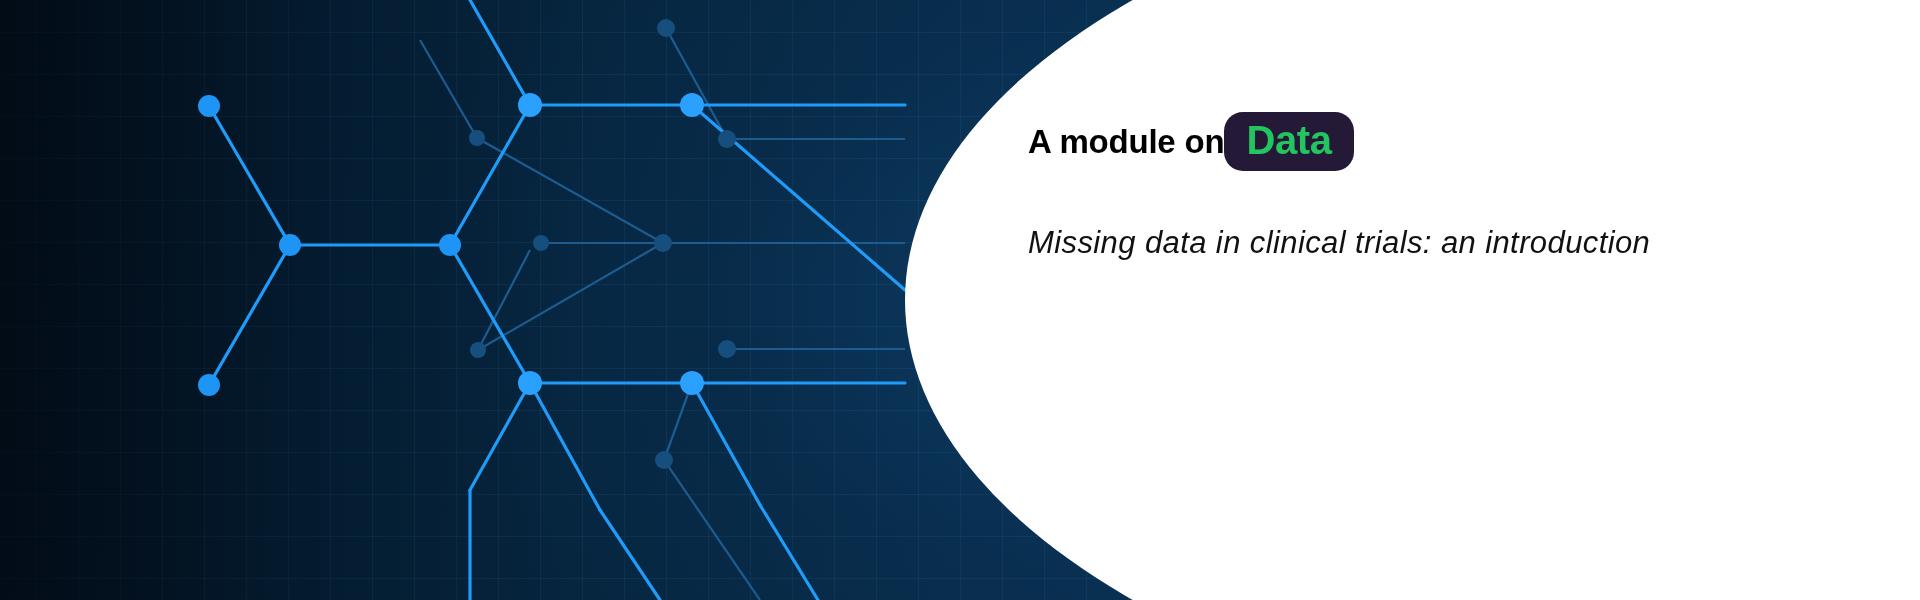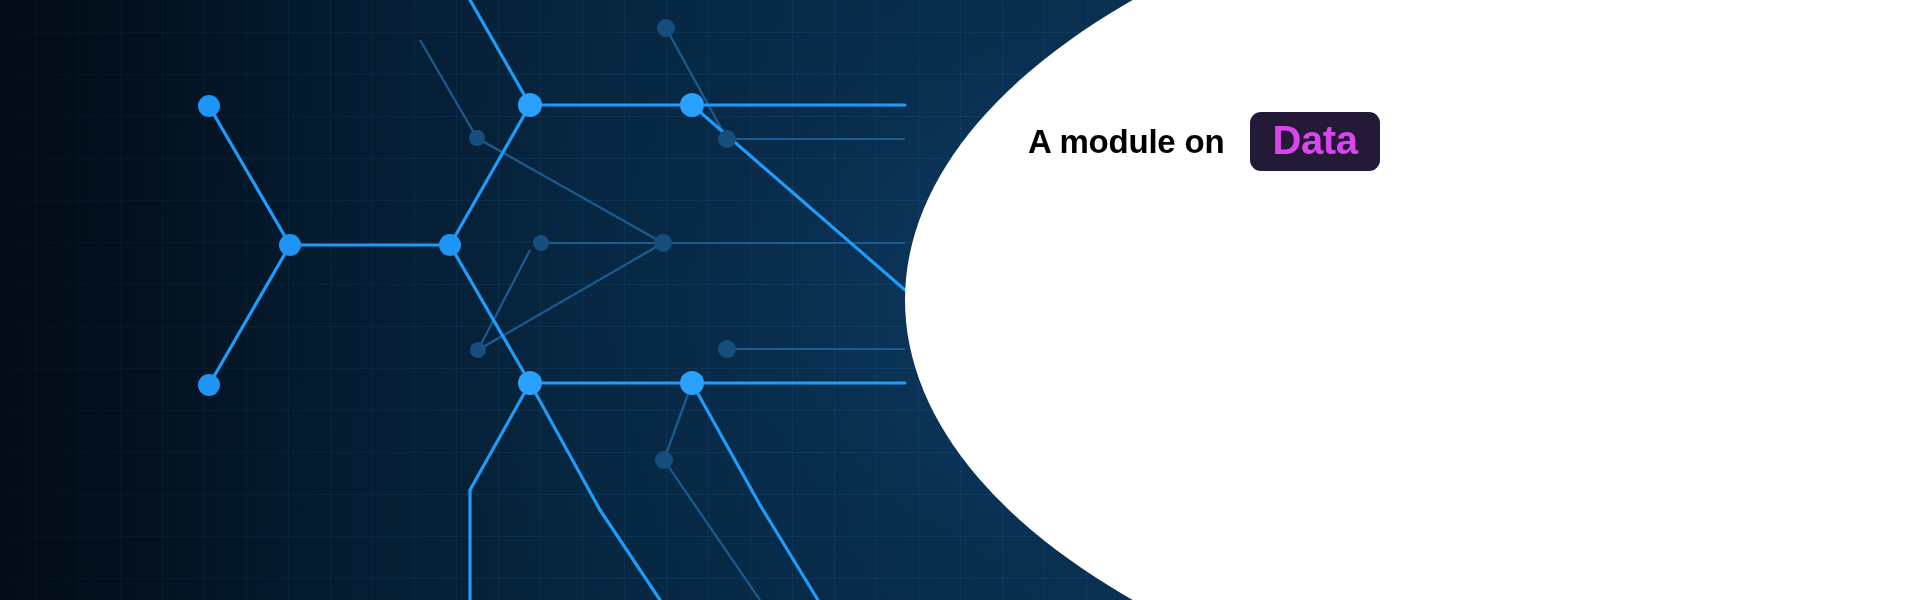--- a/index.html
+++ b/index.html
@@ -72,37 +72,36 @@
     top:0;
     width:860px;
     height:600px;
   }
 
   .headline-row {
     position:absolute;
     left:0; top:112px;
     display:flex;
     align-items:center;
-    gap:26px;
   }
   .headline-text {
     font-size:33px;
     font-weight:bold;
     color:#000000;
     letter-spacing:-0.2px;
     white-space:nowrap;
     line-height:1;
   }
   .topic-badge {
     display:inline-flex;
     align-items:center;
     justify-content:center;
     background:#241a38;
-    color:#d946ef;
-    border-radius:11px;
+    color:#22c55e;
+    border-radius:19px;
     padding:8px 22px 11px 22px;
     font-size:40px;
     font-weight:bold;
     letter-spacing:-0.4px;
     line-height:1;
     white-space:nowrap;
   }
 
   .subtitle {
     position:absolute;
@@ -206,17 +205,18 @@
 
   <div class="white-panel"></div>
 
   <div class="content">
 
     <div class="headline-row">
       <span class="headline-text">A module on</span>
       <span class="topic-badge">Data</span>
     </div>
 
+    <div class="subtitle">Missing data in clinical trials: an introduction</div>
 
 
   </div>
 
 </div>
 
 </body></html>

